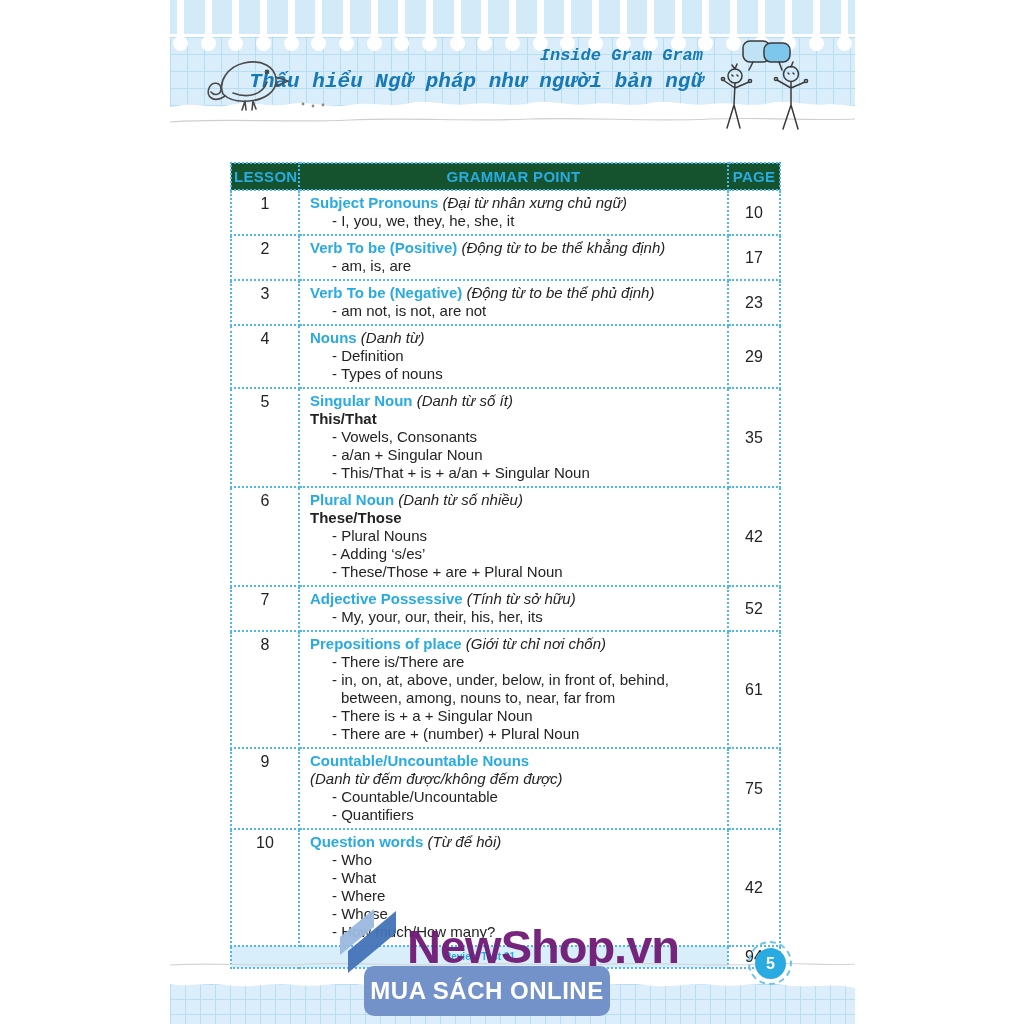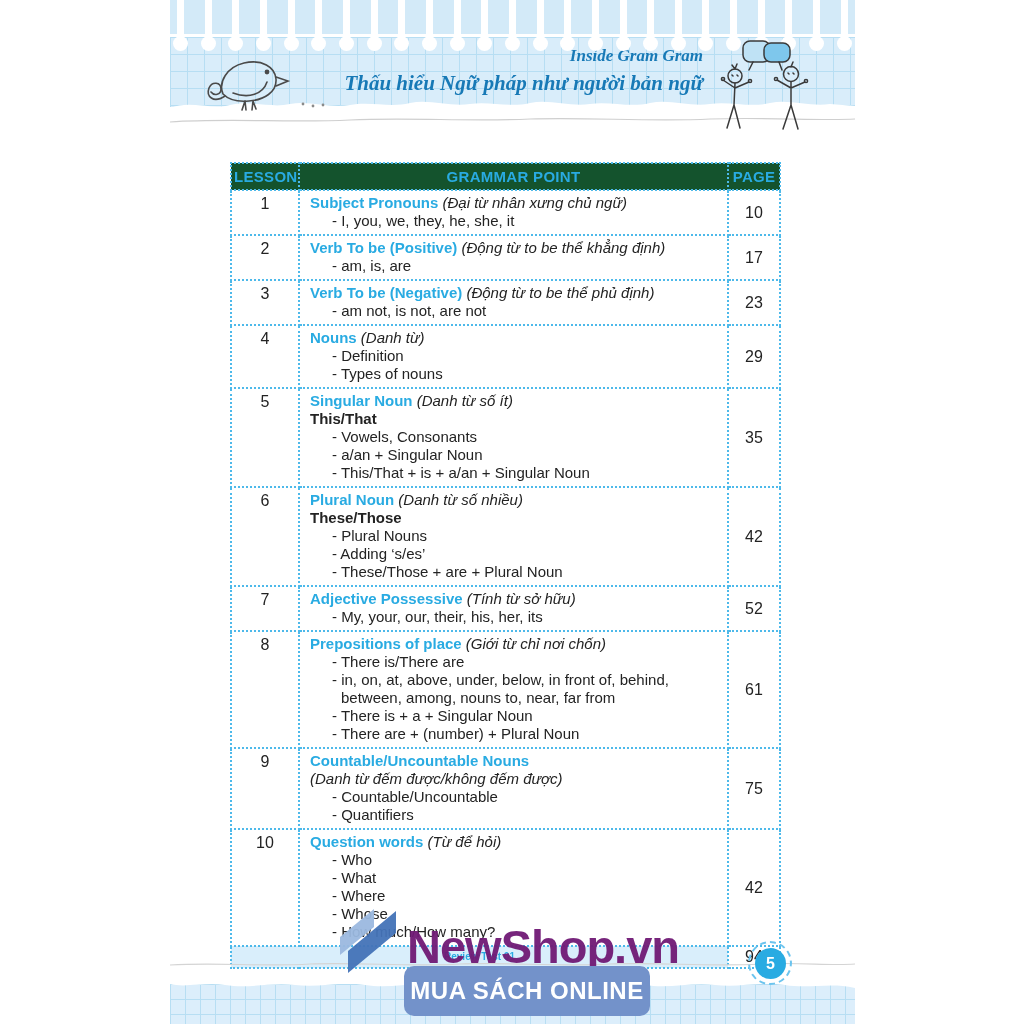--- a/index.html
+++ b/index.html
@@ -12,21 +12,21 @@
         justify-content:space-between;z-index:4;}
   .pin{width:7px;height:40px;background:#fff;border-radius:0 0 3px 3px;position:relative;}
   .pin::after{content:'';position:absolute;left:-4px;bottom:-11px;width:15px;height:15px;
         background:#fff;border-radius:50%;}
   .grid-band{position:absolute;left:170px;top:37px;width:685px;height:70px;
         background-color:#d9edfa;
         background-image:linear-gradient(#b7def3 1px,transparent 1px),
                          linear-gradient(90deg,#b7def3 1px,transparent 1px);
         background-size:17px 17px;z-index:1;}
   .band-titles{position:absolute;right:152px;top:9px;text-align:right;color:#1779b6;
-        font-family:Liberation Serif, serif;font-style:italic;font-weight:bold;z-index:5;}
+        font-family:Liberation Mono, monospace;font-style:italic;font-weight:bold;z-index:5;}
   .band-title-main{font-size:17px;}
   .band-title-sub{font-size:21px;margin-top:5px;}
   .torn-header{position:absolute;left:170px;top:92px;width:685px;height:42px;z-index:3;}
   .bird{position:absolute;left:203px;top:52px;width:135px;height:62px;z-index:4;}
   .sticks{position:absolute;left:720px;top:38px;width:92px;height:95px;z-index:6;}
 
   
   .content-title{position:absolute;left:170px;top:131px;width:685px;text-align:center;
         color:#29abe2;font-size:21px;font-weight:bold;letter-spacing:1px;z-index:2;}
 
@@ -55,21 +55,21 @@
         margin-left:6px;margin-top:16px;}
   .torn-footer{position:absolute;left:170px;top:956px;width:685px;height:36px;z-index:8;}
   .footer-band{position:absolute;left:170px;top:984px;width:685px;height:40px;
         background-color:#dceefb;
         background-image:linear-gradient(#b7def3 1px,transparent 1px),
                          linear-gradient(90deg,#b7def3 1px,transparent 1px);
         background-size:15px 15px;z-index:7;}
   .buy-btn{position:absolute;left:364px;top:966px;width:246px;height:50px;background:#7392ca;
         border:none;border-radius:10px;color:#fff;font-size:24px;font-weight:bold;
         letter-spacing:0.5px;display:flex;align-items:center;justify-content:center;
-        z-index:12;font-family:"Liberation Sans",sans-serif;cursor:pointer;margin-left:40px;}
+        z-index:12;font-family:"Liberation Sans",sans-serif;cursor:pointer;}
   .page-ring{position:absolute;left:748px;top:941px;width:44px;height:44px;
         border:2px dashed #6cc4ee;border-radius:50%;z-index:9;box-sizing:border-box;}
   .page-circle{position:absolute;left:755px;top:948px;width:31px;height:31px;background:#29abe2;
         border-radius:50%;color:#fff;font-size:16px;font-weight:bold;display:flex;
         align-items:center;justify-content:center;z-index:10;}
 </style>
 </head>
 <body>
 
 <div class="stage">

